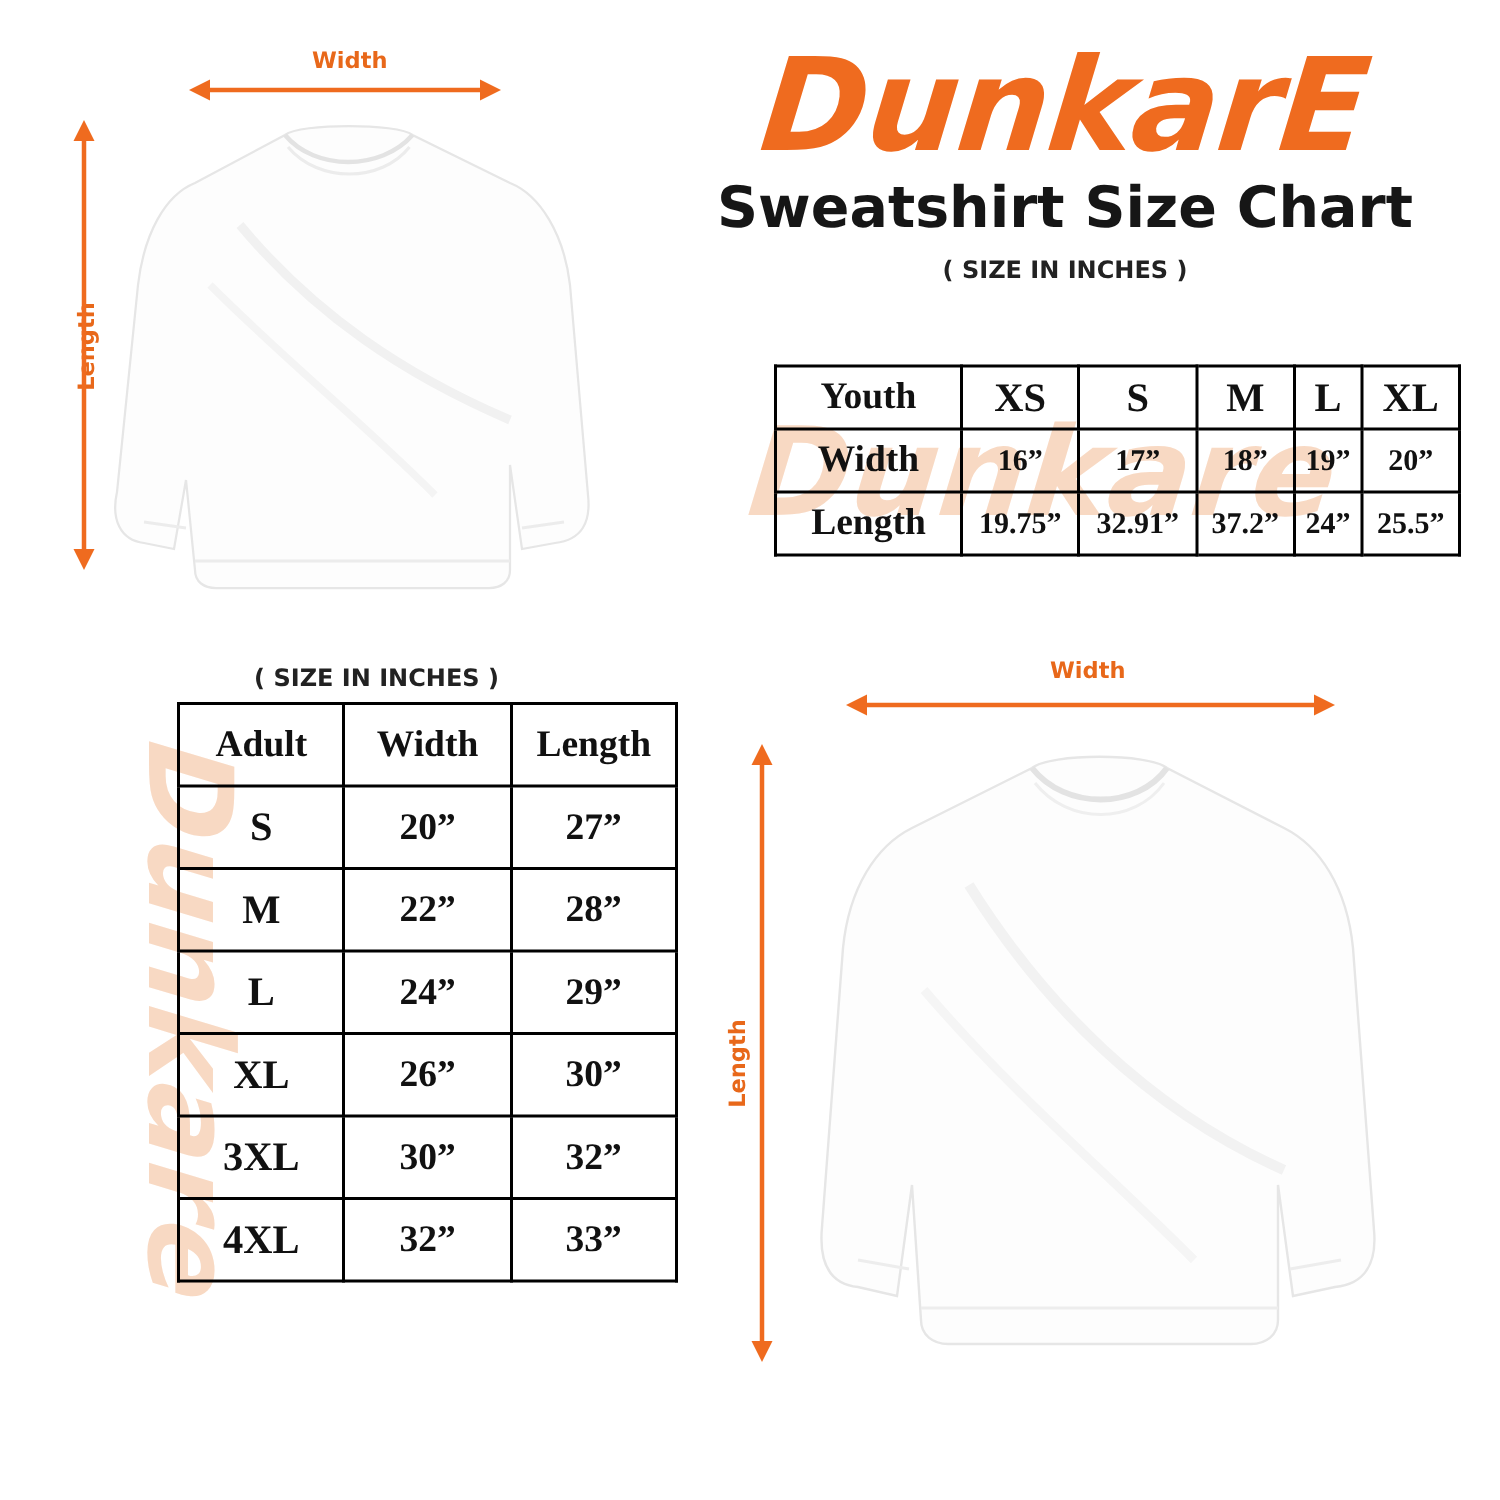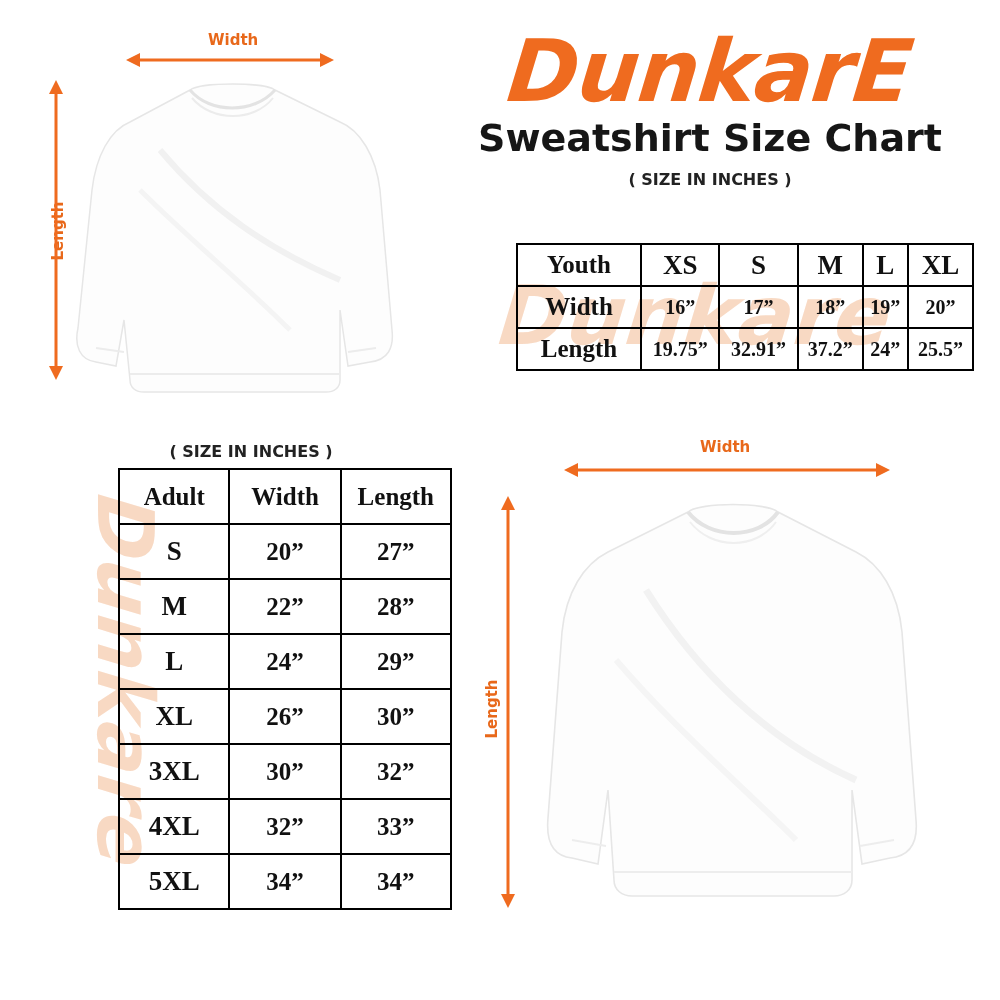--- a/index.html
+++ b/index.html
@@ -274,25 +274,20 @@
     <tr>
       <td class="sz">3XL</td>
       <td>30”</td>
       <td>32”</td>
     </tr>
     <tr>
       <td class="sz">4XL</td>
       <td>32”</td>
       <td>33”</td>
     </tr>
-    <tr>
-      <td class="sz">5XL</td>
-      <td>34”</td>
-      <td>34”</td>
-    </tr>
   </tbody>
     </table>
 
   <svg width="520" height="500" viewBox="0 0 520 500" style="position:absolute;left:466px;top:440px;z-index:1;">
 
     <g>
       <line class="arrow-line" x1="102" y1="30" x2="420" y2="30"></line>
       <polygon points="98,30 112,23 112,37" fill="#ef6b1f"></polygon>
       <polygon points="424,30 410,23 410,37" fill="#ef6b1f"></polygon>
     </g>

